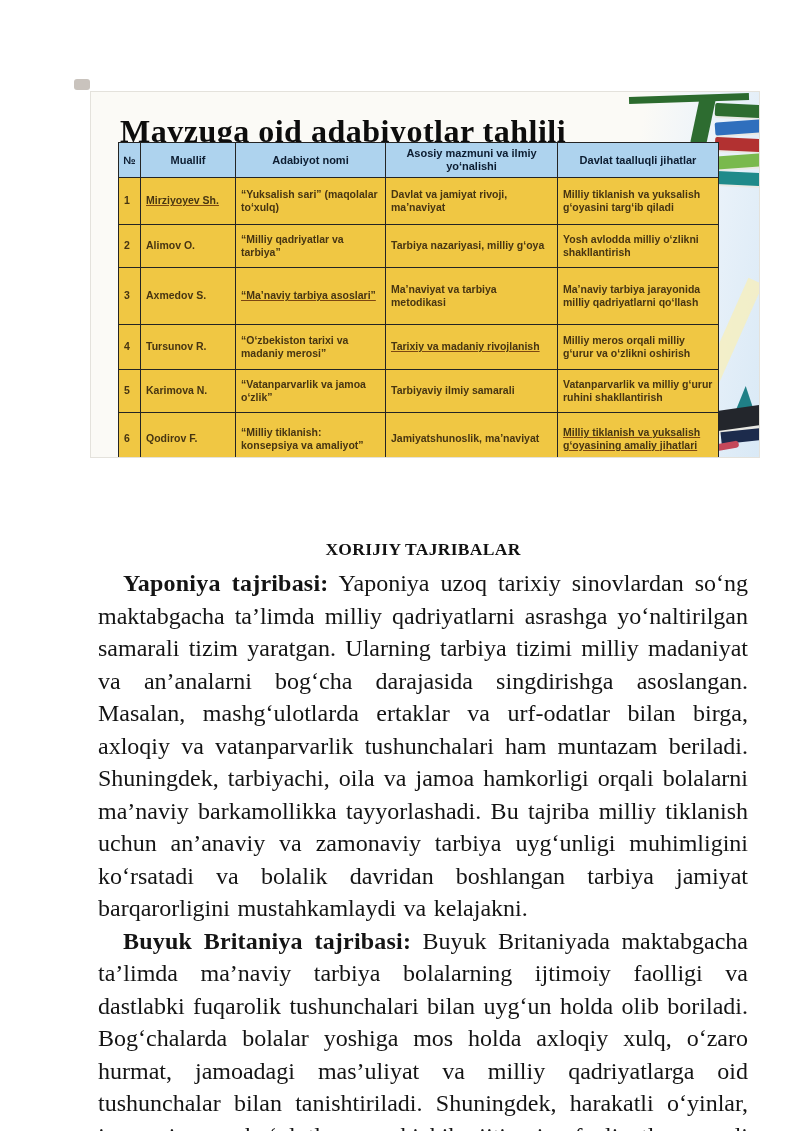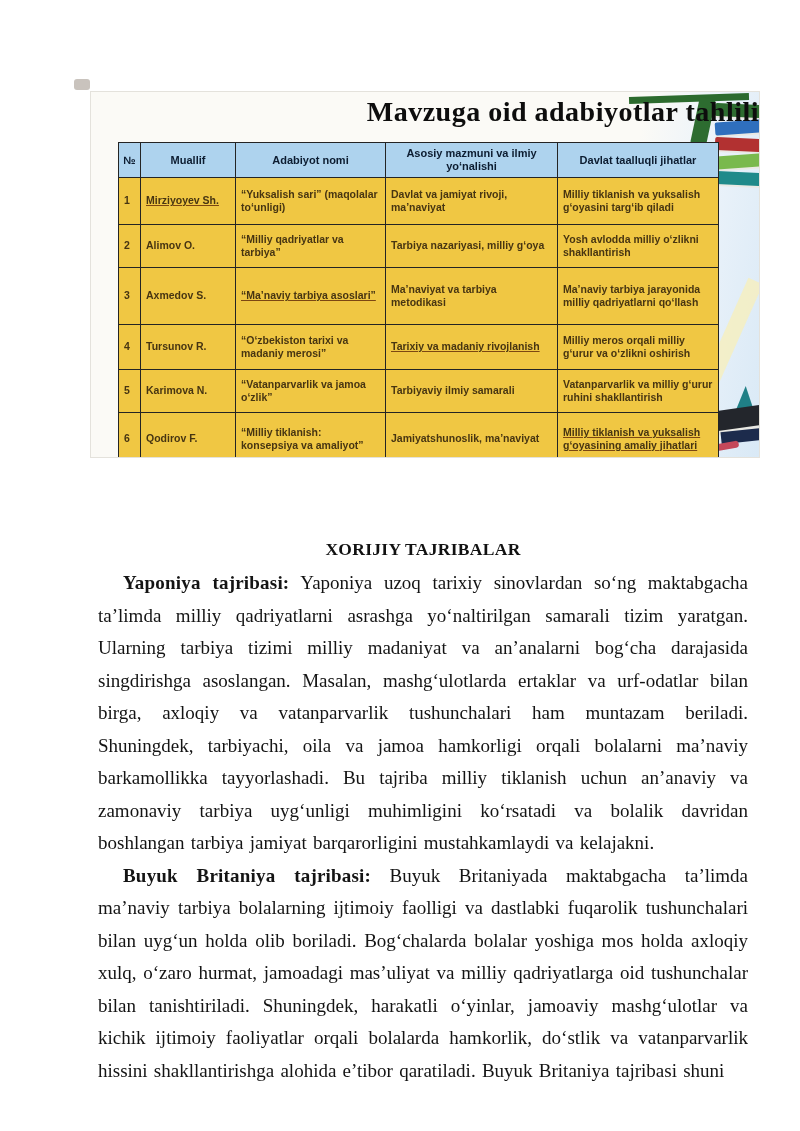--- a/index.html
+++ b/index.html
@@ -7,22 +7,22 @@
     width:800px;height:1131px;background:#ffffff;position:relative;
     font-family:"Liberation Serif", serif;color:#1a1a1a;overflow:hidden;
   }
   
   .slide{
     position:absolute;left:90px;top:91px;width:670px;height:367px;
     background:linear-gradient(100deg,#fbfaf6 0%,#fbfaf6 76%,#ecf3fa 86%,#d9e9f6 100%);
     border:1px solid #e4e2dc;box-sizing:border-box;overflow:hidden;
   }
   .slide-title{
-    position:absolute;left:0;top:4px;width:100%;text-align:right;margin:0;
-    font-family:"Liberation Serif",serif;font-weight:bold;font-size:28px;
+    position:absolute;left:0;top:4px;width:100%;text-align:left;margin:17px;
+    font-family:"Liberation Serif",serif;font-weight:bold;font-size:32px;
     letter-spacing:.5px;color:#0d0d0d;padding-left:12px;box-sizing:border-box;
   }
   table.lit{
     position:absolute;left:27px;top:50px;width:600px;table-layout:fixed;
     border-collapse:collapse;background:var(--cell-bg,#f0c743);
     font-family:"Liberation Sans",sans-serif;
   }
   table.lit th,table.lit td{border:1.6px solid var(--line,#242424);}
   table.lit th{
     background:var(--header-bg,#aed3ee);font-size:11px;font-weight:bold;
@@ -52,21 +52,21 @@
   .pencil{left:606px;top:352px;width:42px;height:7px;background:#c4485a;transform:rotate(-10deg);border-radius:3px;}
   .glow{left:592px;top:348px;width:30px;height:12px;background:#e8d84a;border-radius:50%;opacity:.75;}
   .artifact{position:absolute;left:74px;top:79px;width:16px;height:11px;background:#c9c3bd;border-radius:3px;}
   
   .doc{position:absolute;left:98px;top:498px;width:650px;margin-top:41px;}
   .doc h2{
     margin:0 0 7px 0;text-align:center;font-size:17.5px;font-weight:bold;
     letter-spacing:.3px;color:#111;
   }
   .doc p{
-    margin:0;text-indent:25px;font-size:19px;line-height:32.5px;
+    margin:0;text-indent:25px;font-size:24px;line-height:32.5px;
     text-align:justify;color:#141414;word-spacing:1.5px;
   }
   .doc p b{letter-spacing:.2px;}
 </style>
 </head>
 <body>
 
 <div>
 
   <div class="artifact"></div>
@@ -105,21 +105,21 @@
             <th>Muallif</th>
             <th>Adabiyot nomi</th>
             <th>Asosiy mazmuni va ilmiy yo‘nalishi</th>
             <th>Davlat taalluqli jihatlar</th>
           </tr>
         </thead>
       <tbody id="tbody">
           <tr>
             <td>1</td>
             <td class="u">Mirziyoyev Sh.</td>
-            <td>“Yuksalish sari” (maqolalar to‘unligi)</td>
+            <td>“Yuksalish sari” (maqolalar to‘xulq)</td>
             <td>Davlat va jamiyat rivoji, ma’naviyat</td>
             <td>Milliy tiklanish va yuksalish g‘oyasini targ‘ib qiladi</td>
           </tr>
           <tr>
             <td>2</td>
             <td>Alimov O.</td>
             <td>“Milliy qadriyatlar va tarbiya”</td>
             <td>Tarbiya nazariyasi, milliy g‘oya</td>
             <td>Yosh avlodda milliy o‘zlikni shakllantirish</td>
           </tr>

